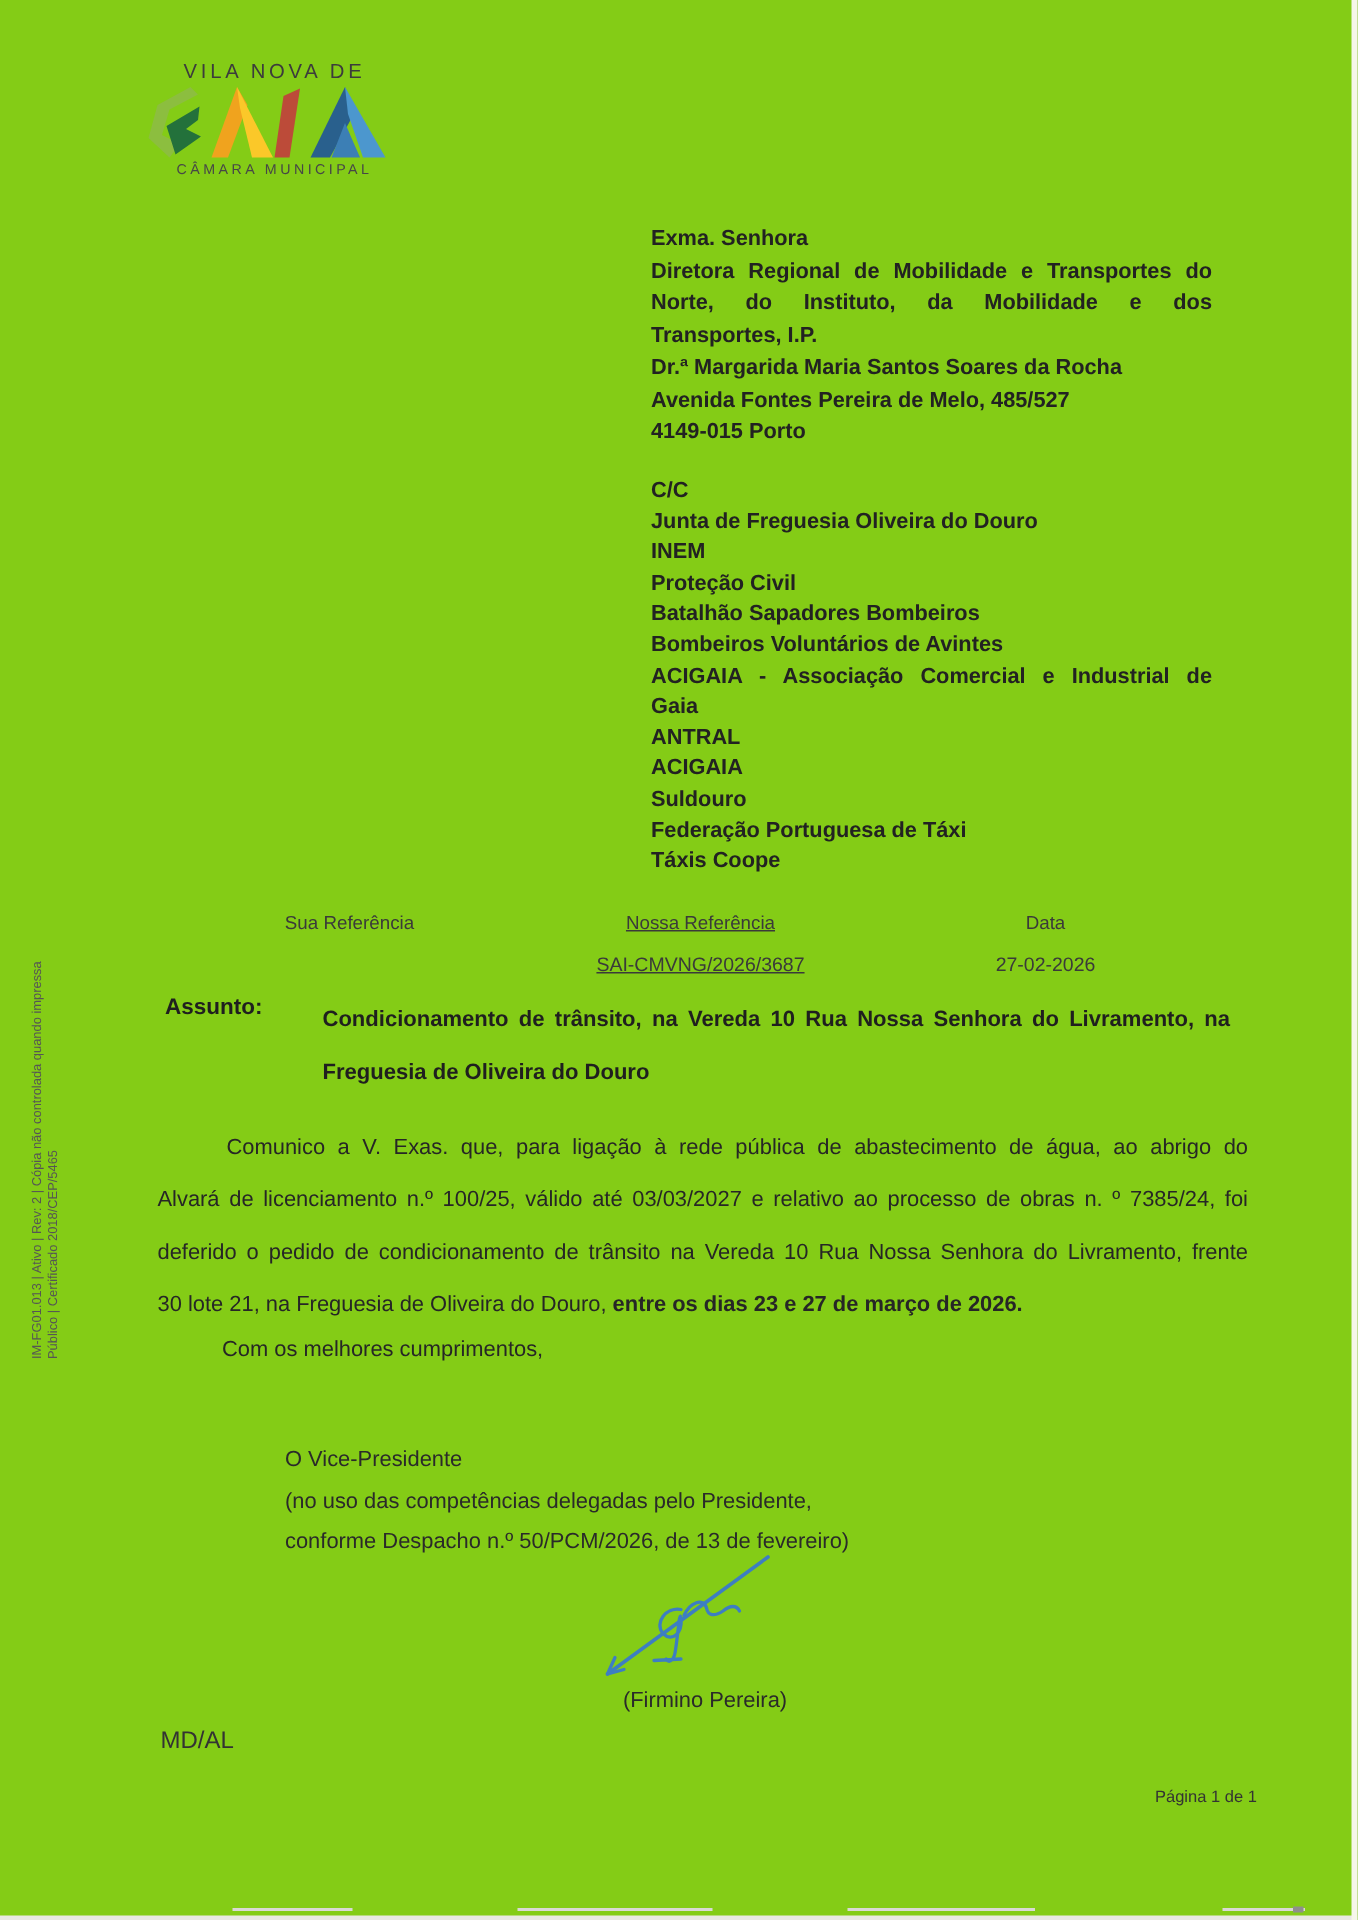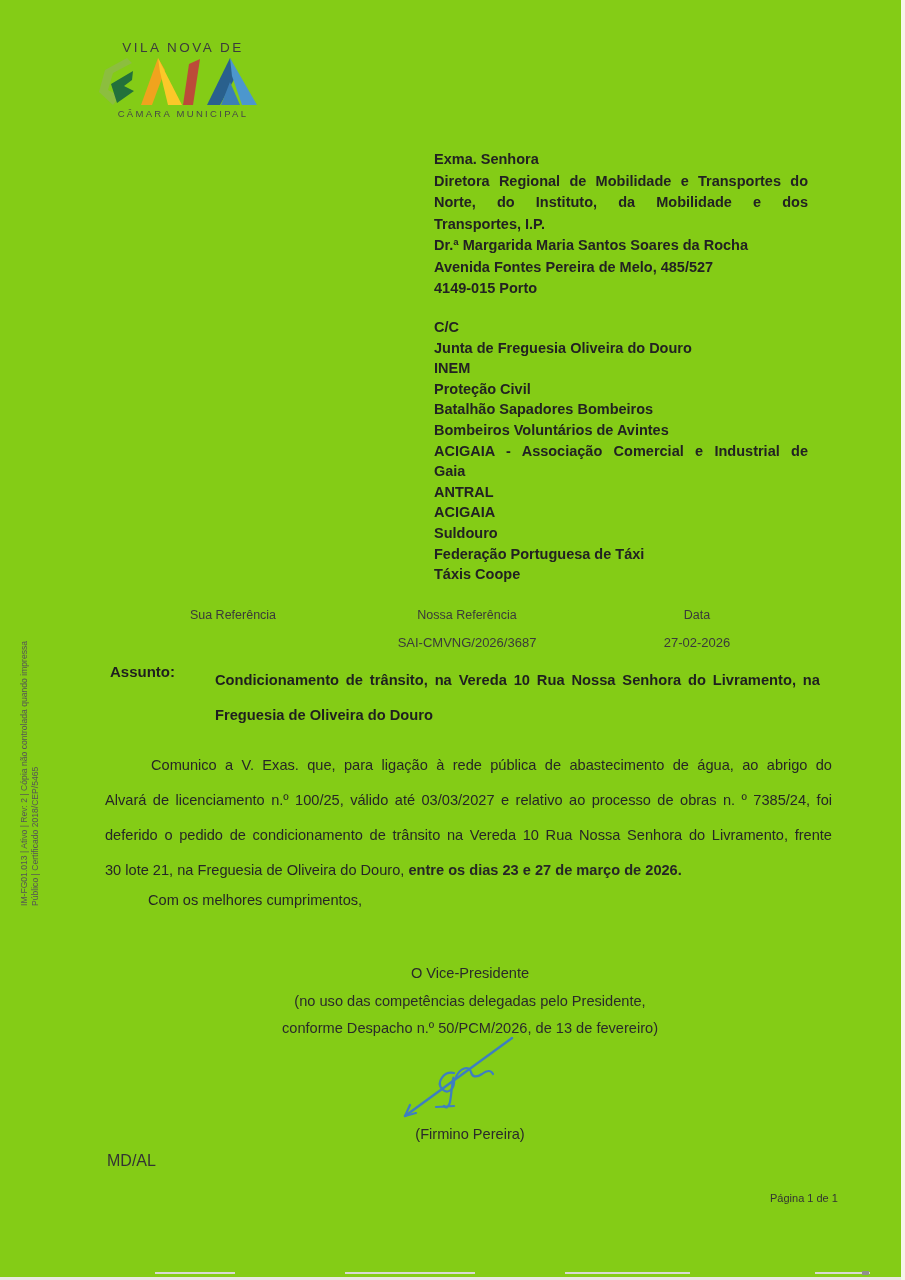--- a/index.html
+++ b/index.html
@@ -20,36 +20,36 @@
   
   .addr{position:absolute;left:434px;width:374px;font-weight:bold;font-size:14.5px;color:#222;}
   .recipient{top:149px;line-height:21.5px;}
   .cc{top:317px;line-height:20.6px;}
   .line{white-space:nowrap;}
   .line.wrapline{white-space:normal;}
   .stretch{white-space:normal;text-align:justify;text-align-last:justify;}
   
   .ref-col{position:absolute;top:608px;width:220px;text-align:center;color:#3a3a3a;}
   .ref-sua{left:123px;}
-  .ref-nossa{left:357px;}
+  .ref-nossa{left:357px;text-decoration:underline;}
   .ref-data{left:587px;}
   .ref-label{font-size:12.5px;}
   .ref-value{font-size:13px;margin-top:13px;}
   
   .subject-label{position:absolute;left:110px;top:663px;font-weight:bold;font-size:15px;}
   .subject-text{position:absolute;left:215px;top:663px;width:605px;font-weight:bold;font-size:14.7px;line-height:35px;}
   
   .body-par{position:absolute;left:105px;top:748px;width:727px;font-size:14.6px;line-height:35px;color:#262626;}
   .body-line{text-align:justify;text-align-last:justify;}
   .body-line.first{text-indent:46px;}
   .body-line.last{text-align-last:left;}
   .bold{font-weight:bold;}
   .closing{position:absolute;left:148px;top:892px;font-size:14.6px;color:#262626;}
   
-  .sign-block{position:absolute;left:190px;top:960px;width:560px;text-align:center;font-size:14.6px;line-height:27.5px;color:#2a2a2a;}
+  .sign-block{position:absolute;left:190px;top:960px;width:560px;text-align:left;font-size:14.6px;line-height:27.5px;color:#2a2a2a;}
   .sig-svg{position:absolute;left:392px;top:1036px;}
   .sign-name{position:absolute;left:190px;top:1126px;width:560px;text-align:center;font-size:14.6px;color:#2a2a2a;}
   
   .initials{position:absolute;left:107px;top:1152px;font-size:16px;color:#333;}
   .pagenum{position:absolute;left:770px;top:1192px;width:120px;font-size:11px;color:#333;}
   
   .sidebar-vert{
     position:absolute;left:19px;top:906px;width:282px;height:24px;
     transform:rotate(-90deg);transform-origin:0 0;
     font-size:8.6px;line-height:11px;color:#555;

